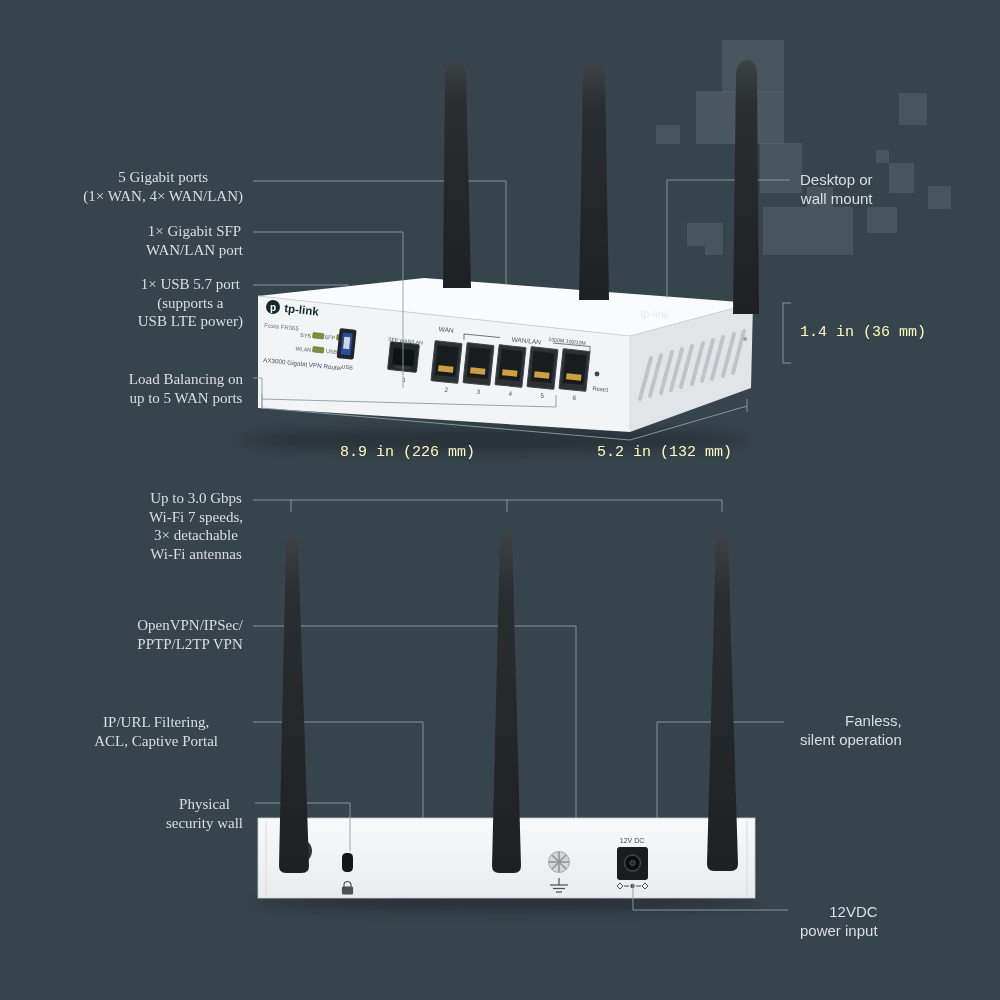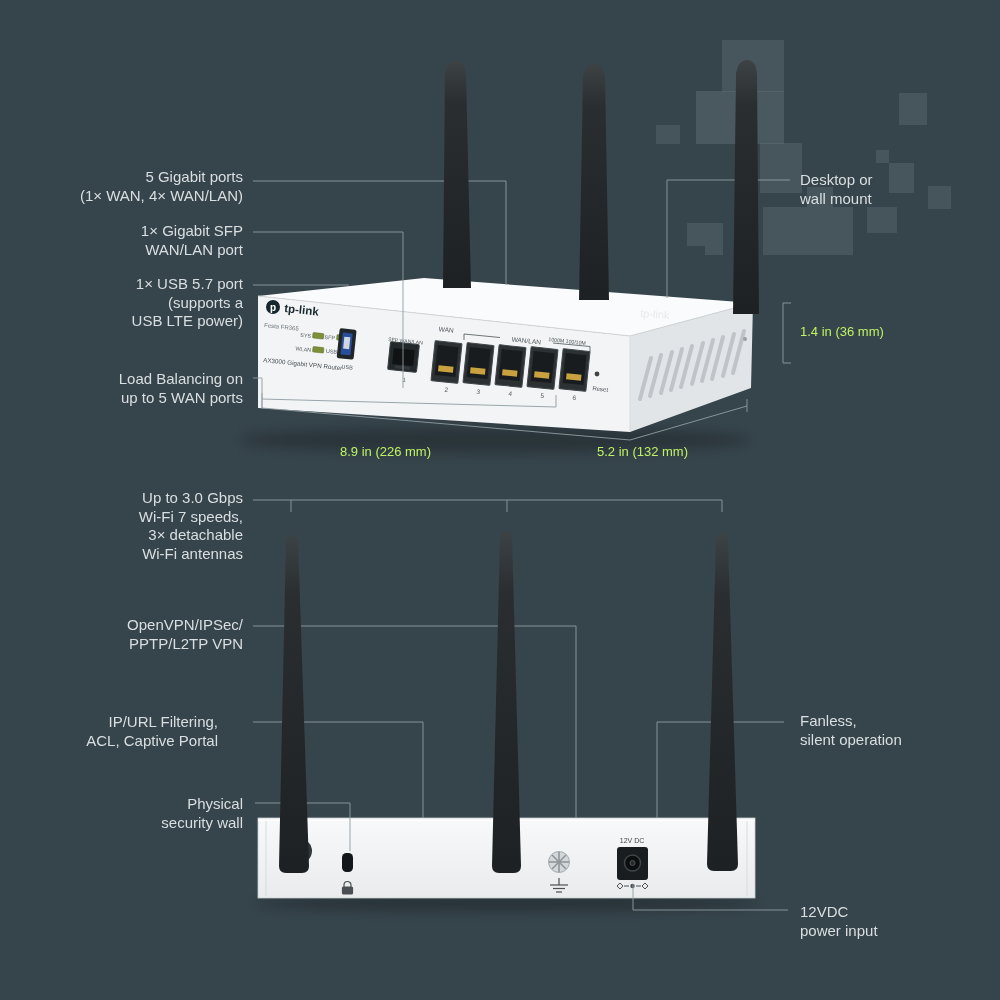--- a/index.html
+++ b/index.html
@@ -1,21 +1,21 @@
 <!DOCTYPE html>
 <html><head>
 <meta charset="utf-8">
 <style>
   html,body{margin:0;padding:0;}
   #stage{position:relative;width:1000px;height:1000px;background:#36444b;overflow:hidden;
          font-family:"Liberation Sans","DejaVu Sans",sans-serif;}
   #art{position:absolute;left:0;top:0;}
-  .co{position:absolute;color:#d9dfe1;font-size:15px;line-height:18.5px;white-space:nowrap;}
-  .co.r{text-align:right;}
-  .dim{position:absolute;color:#bef264;font-size:13px;white-space:nowrap;}
+  .co{position:absolute;color:#d9dfe1;font-size:15px;line-height:18.5px;white-space:nowrap;text-align:right;}
+  .co.r{text-align:center;font-family:Liberation Serif, serif;}
+  .dim{position:absolute;color:#fef9c3;font-size:15px;white-space:nowrap;font-family:Liberation Mono, monospace;}
   .dim.c{width:200px;}
 </style>
 </head>
 <body>
 
 <div id="stage">
 
 <svg id="art" width="1000" height="1000" viewBox="0 0 1000 1000">
   <defs>
     <linearGradient id="ag" x1="0" y1="0" x2="0" y2="1">

